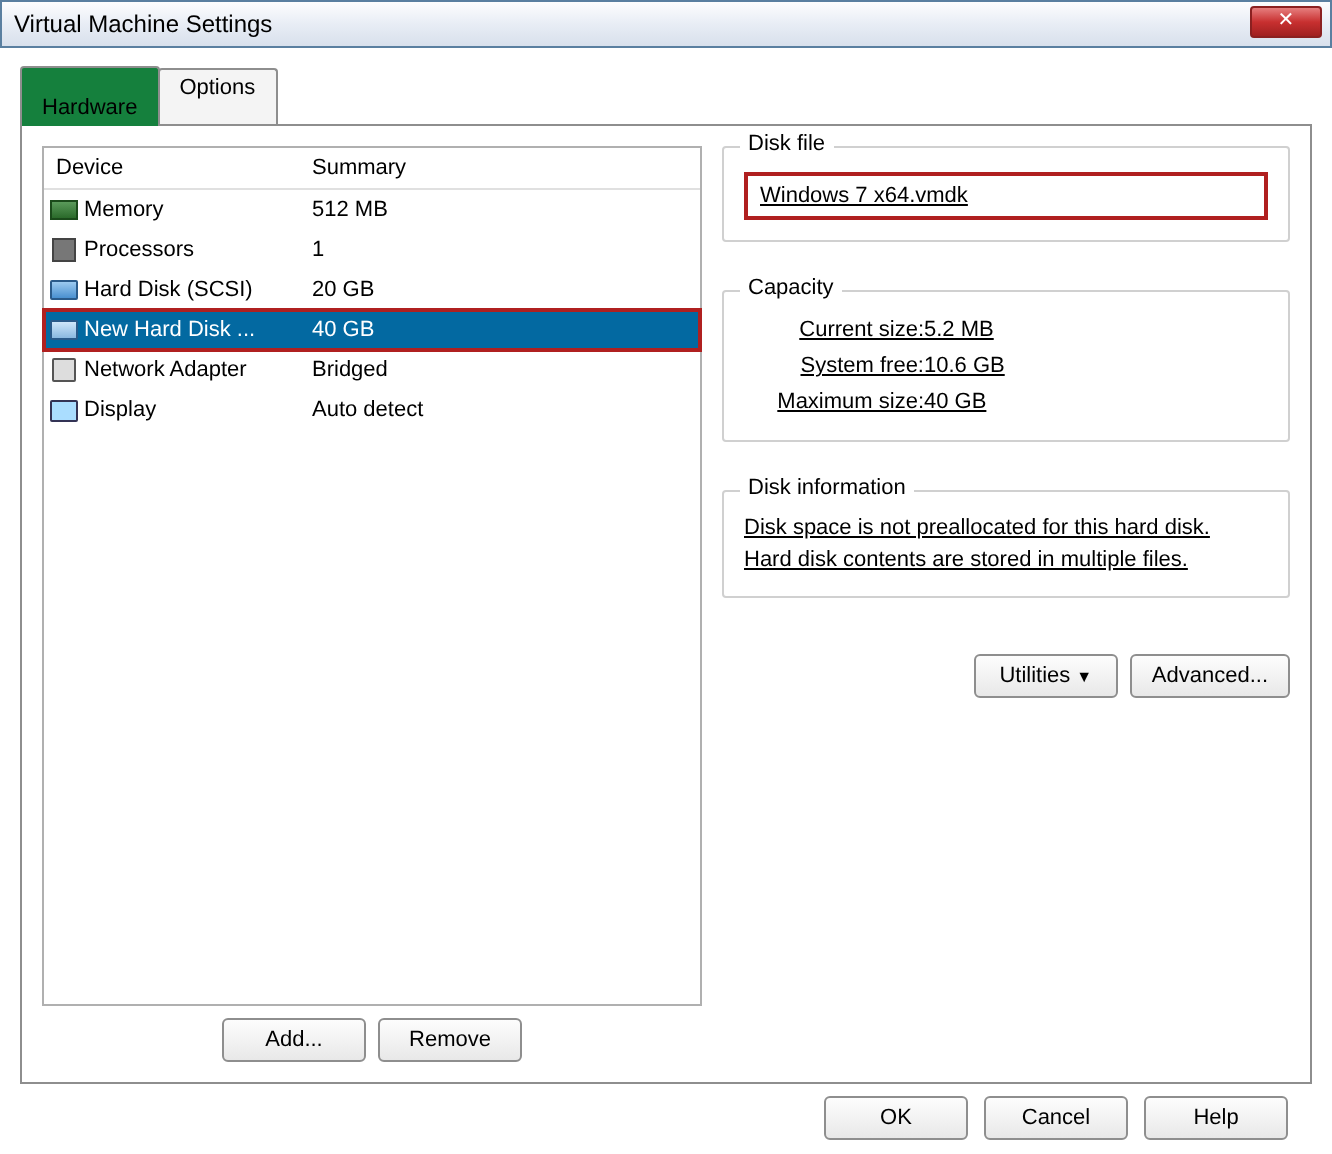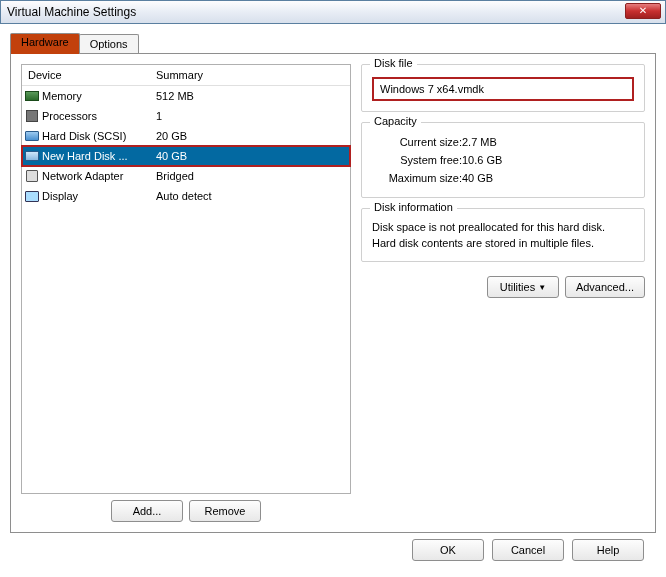--- a/index.html
+++ b/index.html
@@ -8,21 +8,21 @@
 .titlebar { height: 24px; background: linear-gradient(to bottom, #fdfdfe, #e8edf5 50%, #d8e0ec); border: 1px solid #5a7fa0; display: flex; align-items: center; padding: 0 0 0 6px; position: relative; }
 .titlebar .title { font-size: 12px; color: #000; text-align: right; }
 .close-btn { position: absolute; right: 4px; top: 2px; width: 36px; height: 16px; background: linear-gradient(to bottom, #e67e7e, #c83030 50%, #a02020); border: 1px solid #8b2020; border-radius: 2px; display: flex; align-items: center; justify-content: center; color: #fff; font-size: 10px; cursor: pointer; }
 .close-x { display: inline-block; line-height: 1; }
 
 .content { padding: 8px 10px 6px 10px; }
 
 .tabs-wrap { position: relative; }
 .tabrow { display: flex; gap: 0; position: relative; z-index: 2; }
 .tab { padding: 3px 10px 3px 10px; border: 1px solid #8e8e8e; border-bottom: none; background: #fff; border-radius: 2px 2px 0 0; font-size: 11px; cursor: pointer; margin-right: -1px; }
-.tab.active { background: #c2410c; position: relative; top: 1px; padding-top: 2px; }
+.tab.active { background: #15803d; position: relative; top: 1px; padding-top: 14px; }
 .tab:not(.active) { background: #f4f4f4; margin-top: 2px; }
 .tabpane { border: 1px solid #8e8e8e; background: #fff; height: 480px; position: relative; margin-top: 0; padding: 10px; display: flex; gap: 10px; }
 
 .left-col { width: 330px; display: flex; flex-direction: column; }
 .right-col { flex: 1; display: flex; flex-direction: column; }
 
 .devlist { border: 1px solid #b0b0b0; height: 435px; background: #fff; display: flex; flex-direction: column; }
 .devhead { display: flex; border-bottom: 1px solid #e0e0e0; font-size: 11px; color: #000; padding: 4px 0 4px 0; }
 .devhead .col-dev { width: 130px; padding-left: 6px; }
 .devhead .col-sum { flex: 1; padding-left: 4px; }
@@ -31,21 +31,21 @@
 .devrow .ic { width: 20px; display: flex; align-items: center; justify-content: center; }
 .devrow .name { width: 110px; overflow: hidden; white-space: nowrap; }
 .devrow .sum { flex: 1; padding-left: 4px; }
 .devrow.sel { background: #0369a1; color: #fff; }
 
 
 .hl-red { outline: 2px solid #b02020; outline-offset: -1px; }
 
 .btnrow-left { display: flex; justify-content: center; gap: 6px; margin-top: 6px; }
 
-.groupbox { border: 1px solid #d0d0d0; border-radius: 2px; padding: 10px 10px 10px 10px; margin-bottom: 10px; position: relative; }
+.groupbox { border: 1px solid #d0d0d0; border-radius: 2px; padding: 10px 10px 10px 10px; margin-bottom: 24px; position: relative; text-decoration: underline; }
 .groupbox .gtitle { position: absolute; top: -8px; left: 8px; background: #fff; padding: 0 4px; font-size: 11px; color: #000; }
 
 .diskfile-val { border: 2px solid #b02020; padding: 4px 6px; font-size: 11px; margin-top: 2px; }
 
 .cap-row { display: flex; font-size: 11px; line-height: 18px; text-align: right; }
 .cap-row .lbl { width: 90px; }
 
 .info-txt { font-size: 11px; line-height: 16px; }
 
 .right-btns { display: flex; justify-content: flex-end; gap: 6px; margin-top: 4px; }
@@ -140,21 +140,21 @@
       <div class="right-col">
         <div class="groupbox">
           <div class="gtitle">Disk file</div>
           <div class="diskfile-val">Windows 7 x64.vmdk</div>
         </div>
 
         <div class="groupbox">
           <div class="gtitle">Capacity</div>
           <div class="cap-row">
               <span class="lbl">Current size:</span>
-              <span>2.7 MB</span>
+              <span>5.2 MB</span>
             </div>
           <div class="cap-row">
               <span class="lbl">System free:</span>
               <span>10.6 GB</span>
             </div>
           <div class="cap-row">
               <span class="lbl">Maximum size:</span>
               <span>40 GB</span>
             </div>
         </div>

